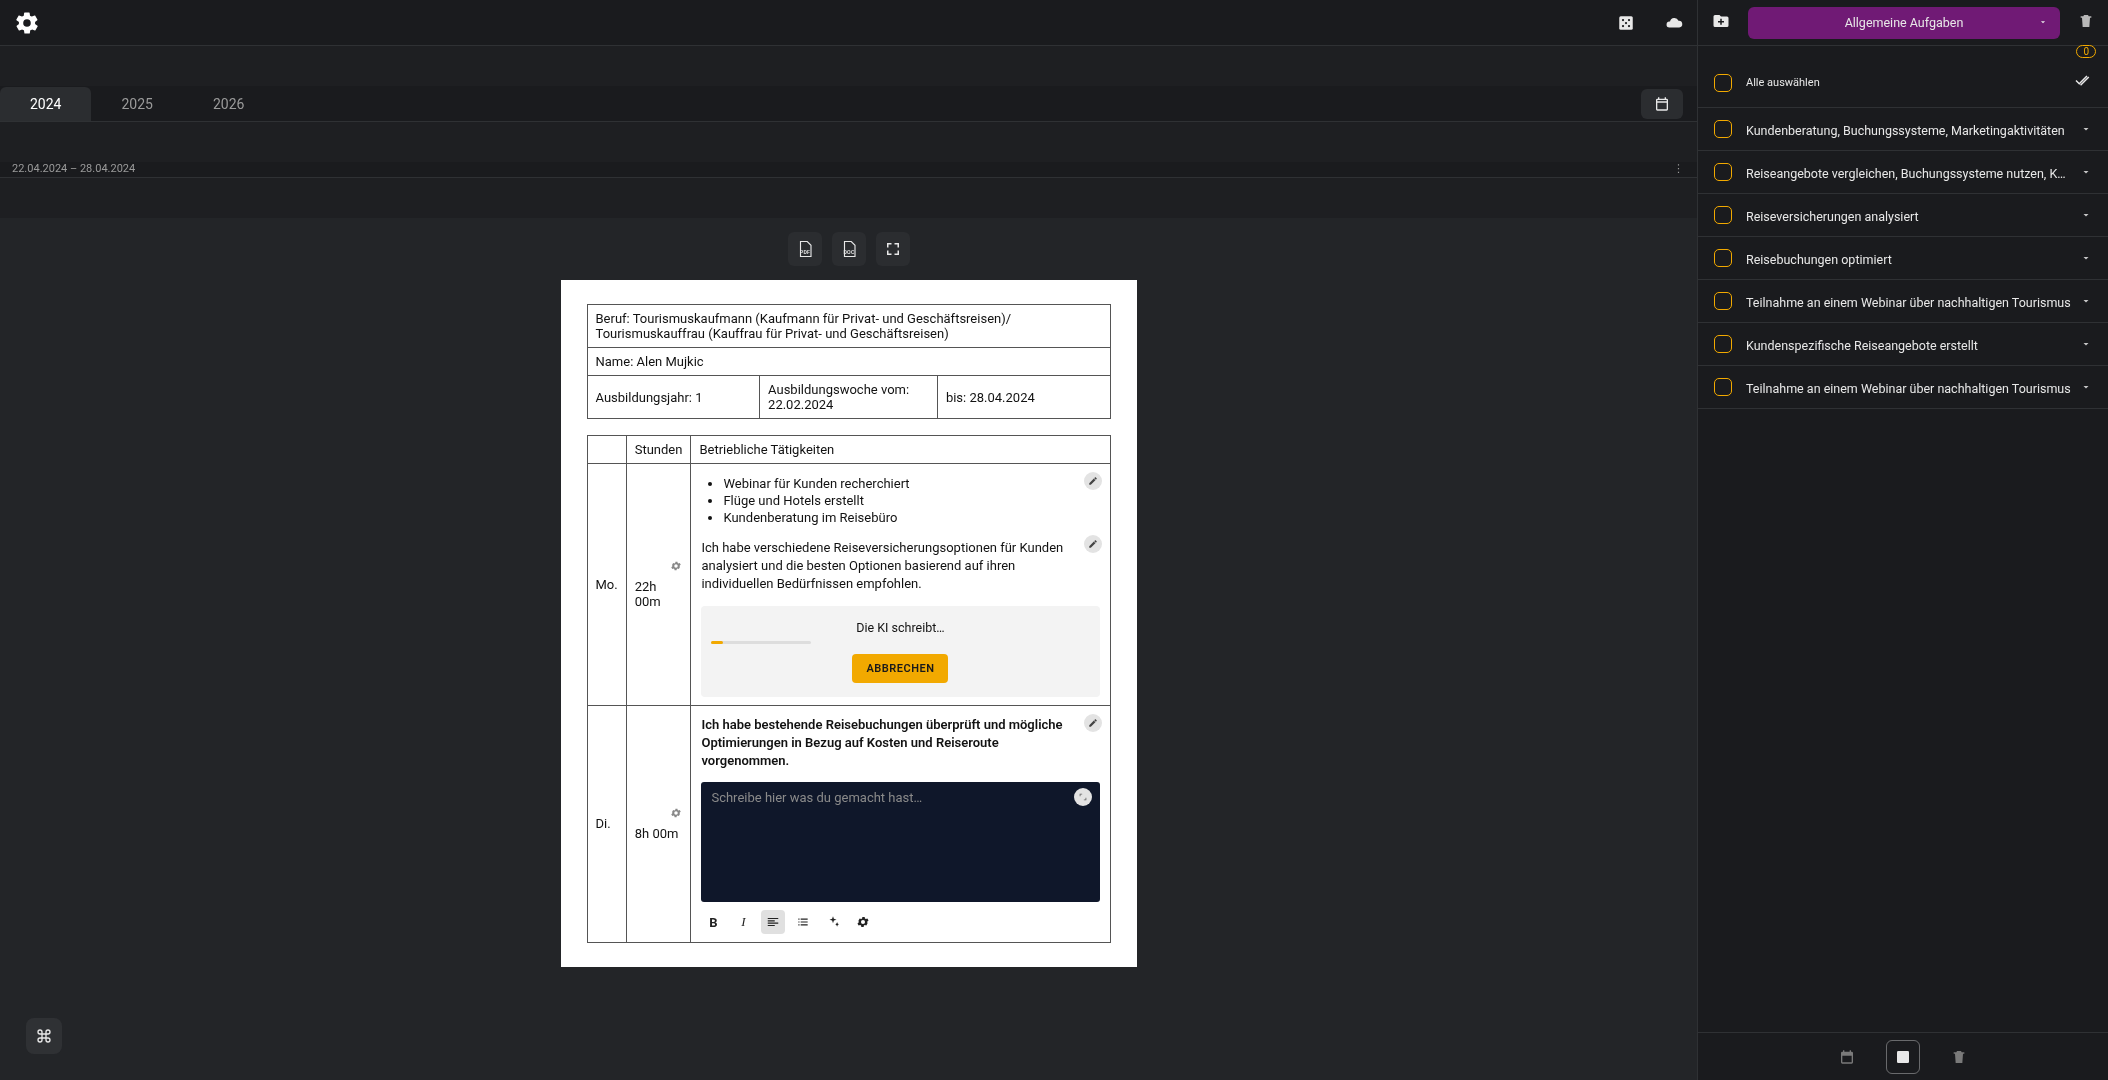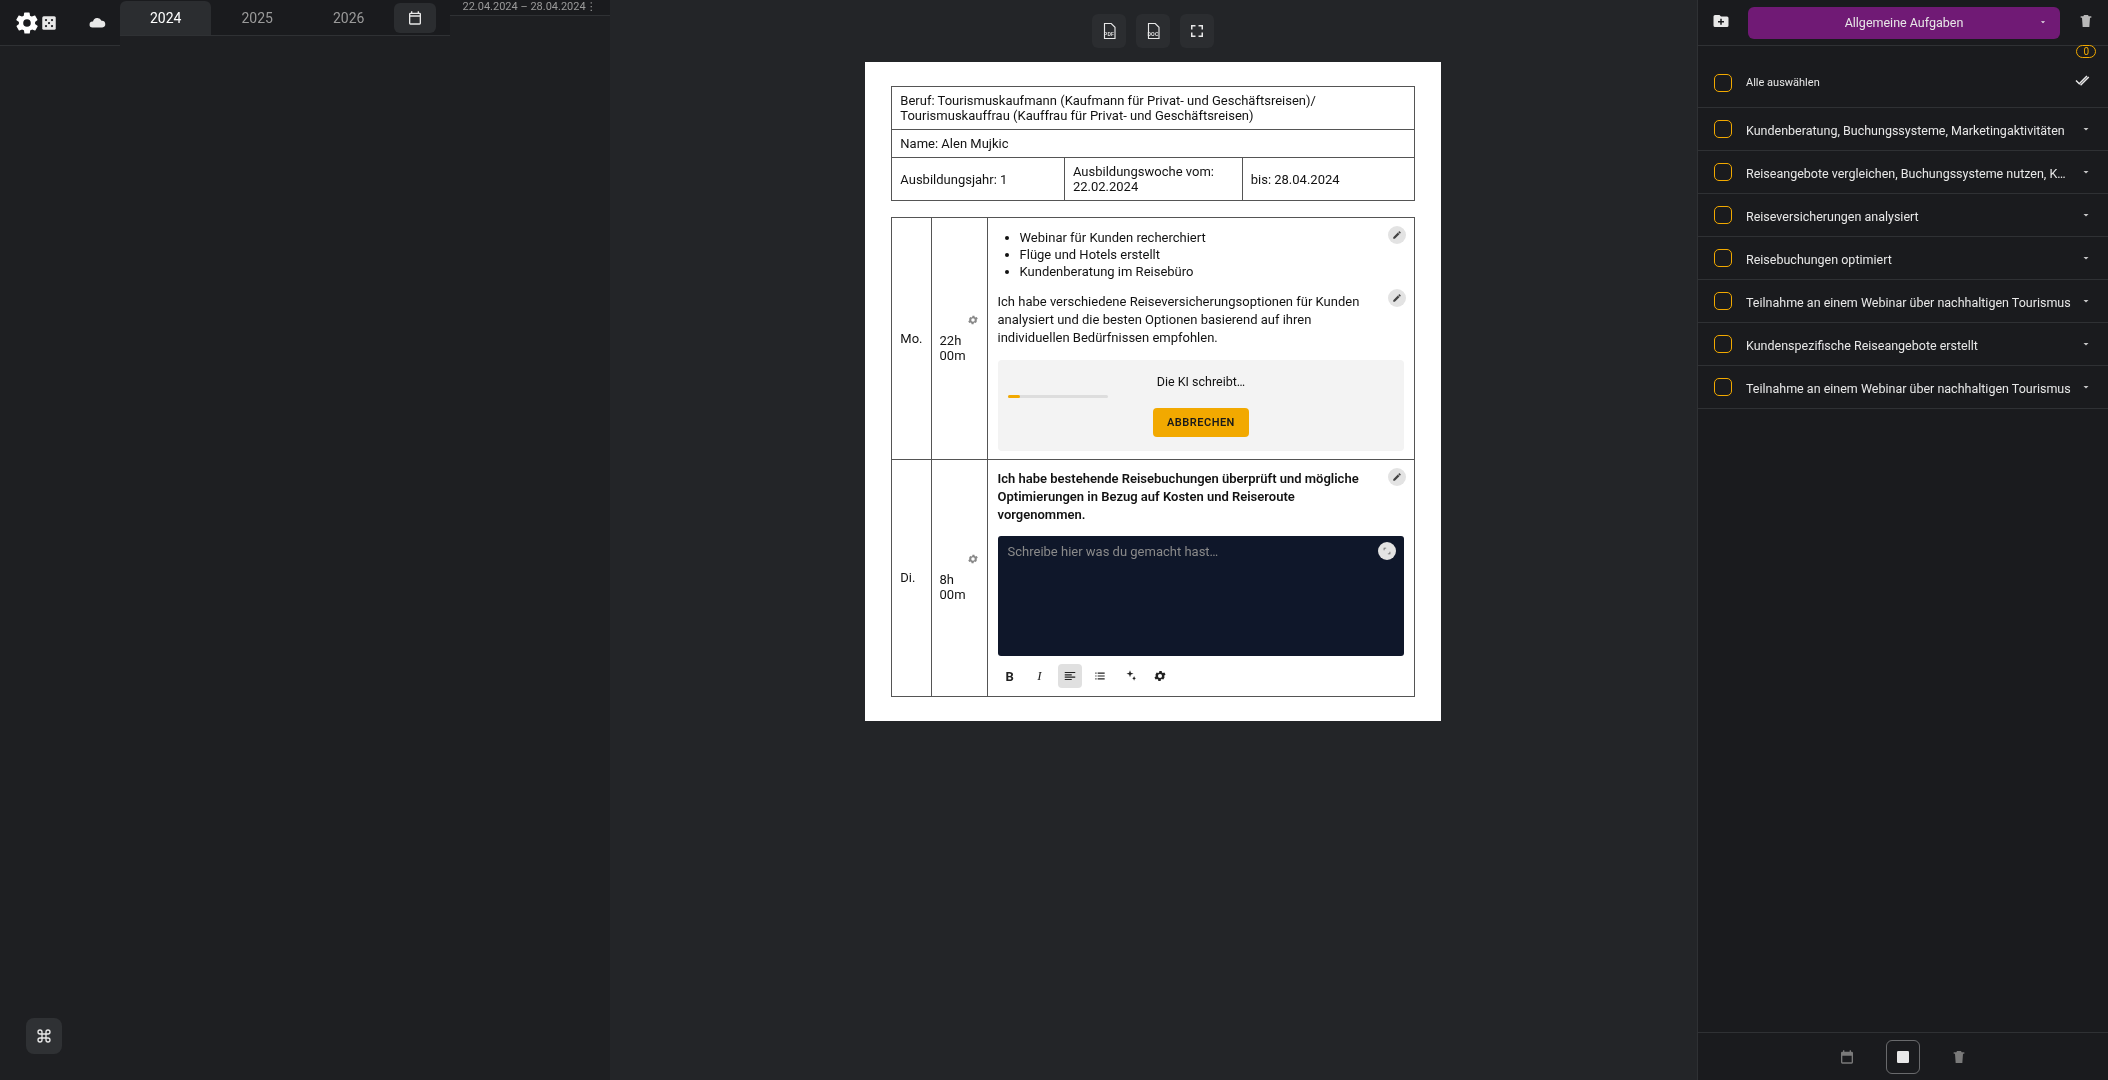--- a/index.html
+++ b/index.html
@@ -26,23 +26,24 @@
   }
   .app {
     display: flex;
     height: 100vh;
     width: 100%;
   }
   
   .main {
     flex: 1;
     display: flex;
-    flex-direction: row;
+    flex-direction: column;
     min-width: 0;
     overflow: hidden;
+    gap: 40px;
   }
   
   .topbar {
     height: 46px;
     background: var(--bg-header);
     border-bottom: 1px solid var(--border-dark);
     display: flex;
     align-items: center;
     padding: 0 14px;
   }
@@ -451,20 +452,25 @@
           <tr>
             <td style="width:33%">Ausbildungsjahr: 1</td>
             <td style="width:34%">Ausbildungswoche vom: 22.02.2024</td>
             <td style="width:33%">bis: 28.04.2024</td>
           </tr>
         </tbody>
           </table>
 
         <table class="main-table">
           <tbody>
+              <tr>
+            <th class="day-col"></th>
+            <th class="hours-col">Stunden</th>
+            <th>Betriebliche Tätigkeiten</th>
+          </tr>
 
           <tr>
             <td class="day-col">Mo.</td>
             <td class="hours-col">
               <span class="gear">
                 <svg width="12" height="12" viewBox="0 0 24 24" fill="#888">
                       <path d="M19.4 13c0-.3.1-.7.1-1s0-.7-.1-1l2.1-1.6-2-3.5-2.5 1c-.5-.4-1.1-.7-1.7-.9l-.4-2.6h-4l-.4 2.6c-.6.2-1.2.6-1.7.9l-2.5-1-2 3.5L4.6 11c0 .3-.1.7-.1 1s0 .7.1 1L2.5 14.6l2 3.5 2.5-1c.5.4 1.1.7 1.7.9l.4 2.6h4l.4-2.6c.6-.2 1.2-.6 1.7-.9l2.5 1 2-3.5L19.4 13zM12 15.5a3.5 3.5 0 1 1 0-7 3.5 3.5 0 0 1 0 7z"></path>
                     </svg>
               </span>
               <span>22h 00m</span>

